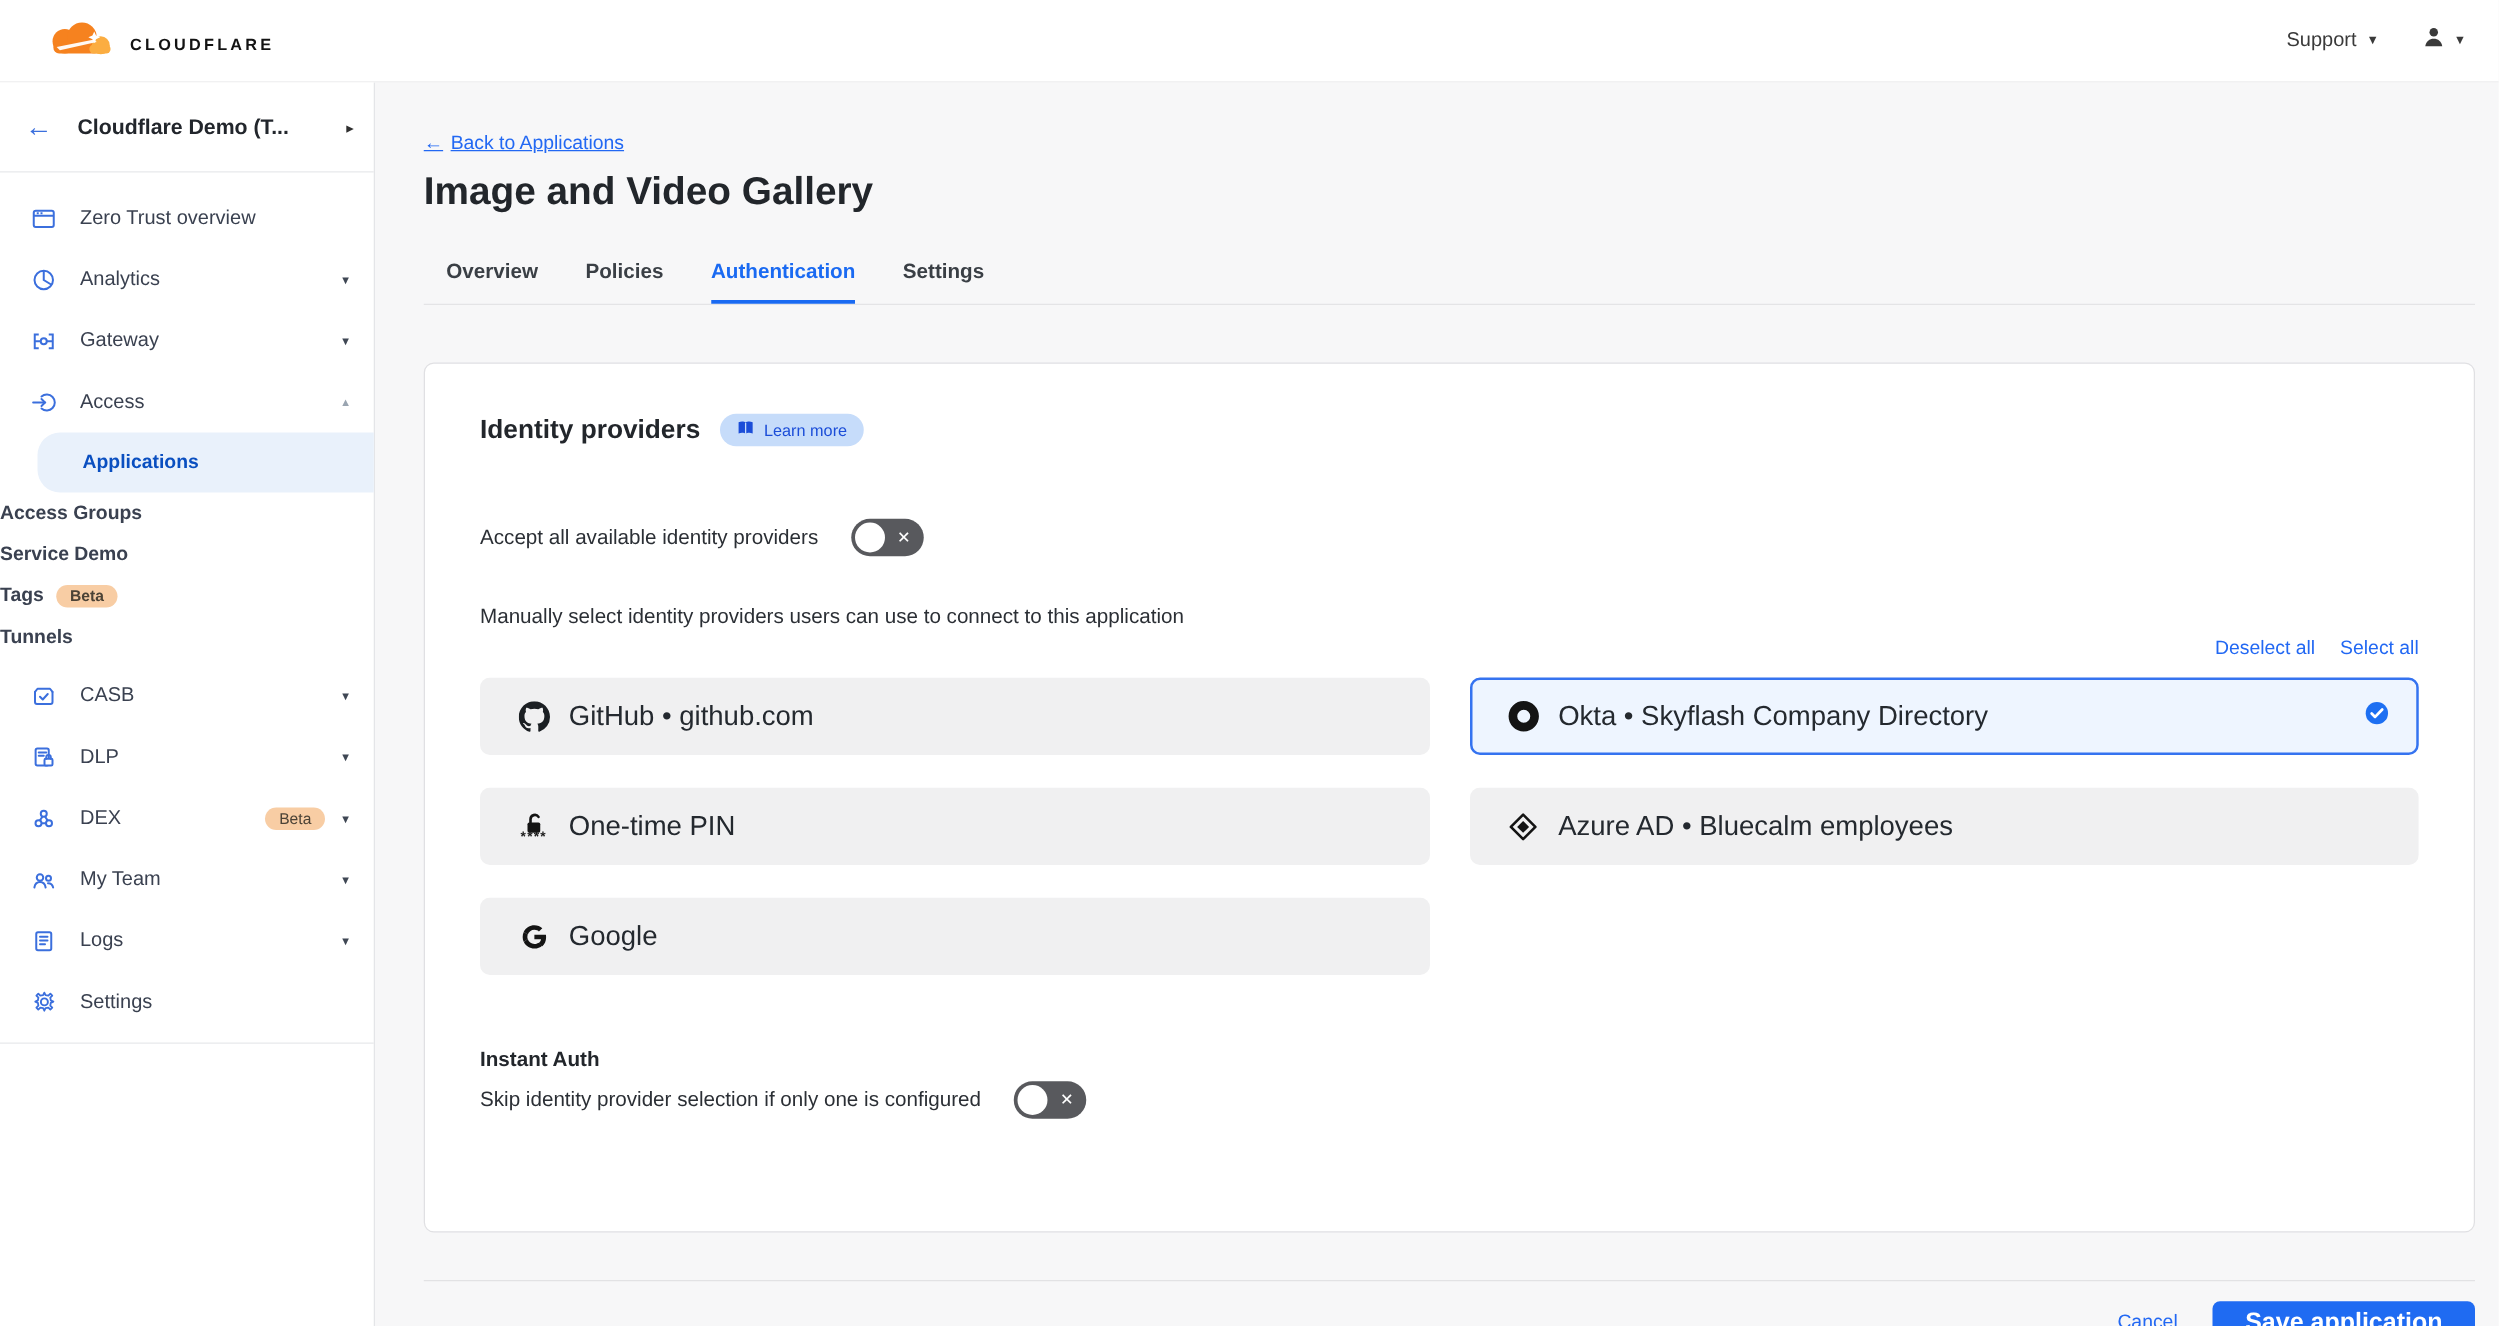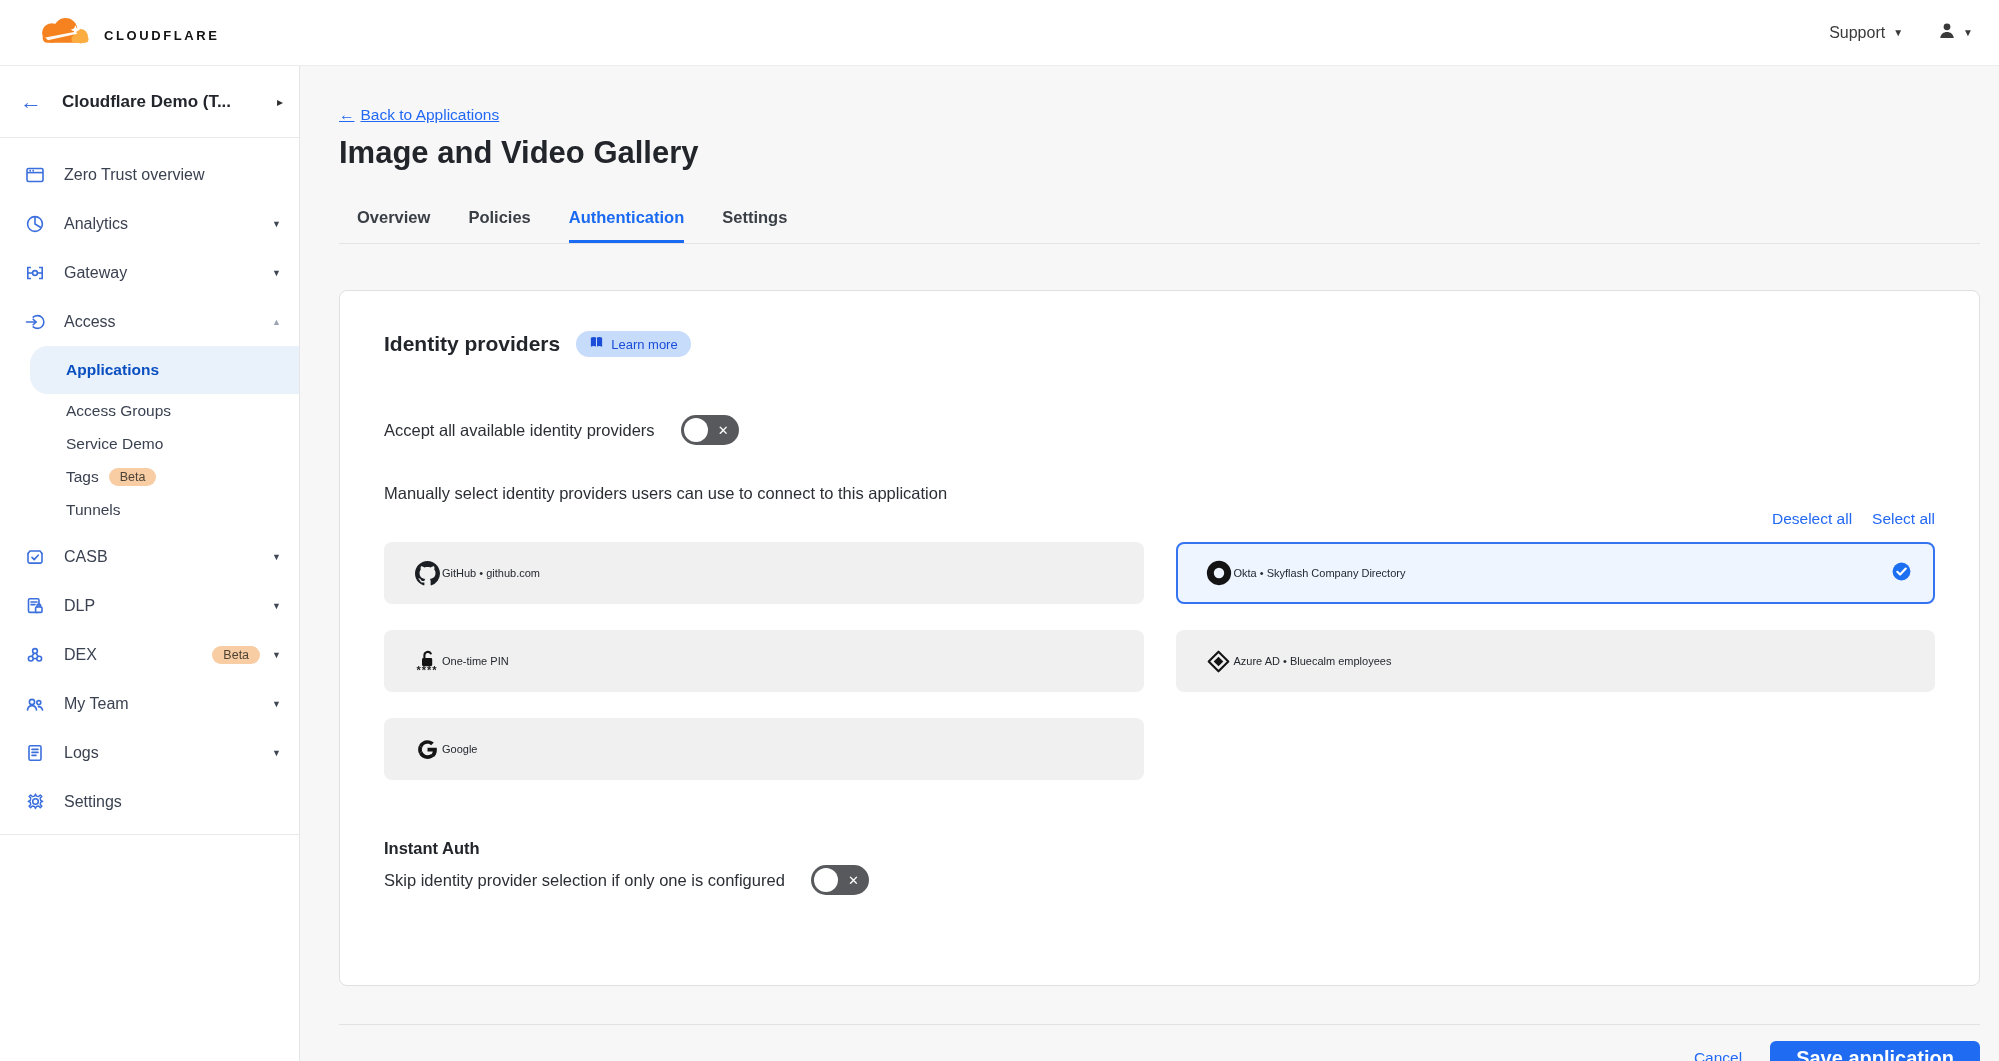--- a/index.html
+++ b/index.html
@@ -24,21 +24,21 @@
   .side-head { height:72px; display:flex; align-items:center; padding:0 16px 0 20px; border-bottom:1px solid #e8e9eb; }
   .back-arrow { color:#3b6fdd; font-size:22px; cursor:pointer; line-height:1; }
   .acct-name { flex:1; margin-left:20px; font-size:17px; font-weight:700; color:#22262c; white-space:nowrap; overflow:hidden; }
   .acct-caret { font-size:12px; color:#2f2f2f; cursor:pointer; }
   .nav { padding-top:12px; }
   .nav-item { height:49px; display:flex; align-items:center; padding:0 18px 0 24px; cursor:pointer; }
   .nav-icon { width:22px; height:22px; display:flex; align-items:center; justify-content:center; color:#3b6fdd; }
   .nav-label { flex:1; margin-left:18px; font-size:16px; color:#3a4150; }
   .nav-caret { font-size:9px; color:#3f4754; }
   .nav-caret.up { color:#9aa5b1; }
-  .nav-child { height:33px; display:flex; align-items:center; padding-left:66px; font-size:15.5px; color:#3a4150; cursor:pointer; }
+  .nav-child { height:33px; display:flex; align-items:center; font-size:15.5px; color:#3a4150; cursor:pointer;font-weight:bold; }
   .nav-child.active { height:48px; background:#e9f1fb; border-radius:18px 0 0 18px; margin-left:30px; padding-left:36px;
                       font-weight:700; color:#0a4fc0; }
   .beta-badge { margin-left:10px; background:#f8cda4; color:#4c4336; font-size:12.5px; padding:2px 11px; border-radius:999px; }
   .group-gap { margin-top:6px; }
   .side-divider { border-top:1px solid #e8e9eb; margin-top:8px; }
 
   
   .main { flex:1; padding:0 19px 0 39px; }
   .back-link { margin-top:40px; display:inline-flex; align-items:center; gap:6px; color:#2268f3; font-size:15.5px;
                text-decoration:underline; cursor:pointer; }
@@ -65,21 +65,21 @@
   .manual-label { margin-top:39px; font-size:16.5px; color:#2b2f35; }
   .select-links { margin-top:7px; display:flex; justify-content:flex-end; gap:20px; font-size:15.5px; }
   .select-links span { color:#2268f3; cursor:pointer; }
 
   .providers { margin-top:14px; display:grid; grid-template-columns:1fr 1fr; column-gap:32px; row-gap:26px; }
   .provider { height:62px; border-radius:8px; background:#f0f0f1; border:2px solid transparent; display:flex; align-items:center;
               padding:0 22px 0 26px; cursor:pointer; }
   .provider.selected { background:#eef5ff; border-color:#3573f0; }
   .p-icon { width:30px; display:flex; flex-direction:column; align-items:center; justify-content:center; color:#1a1a1a; }
   .p-stars { font-size:11px; font-weight:700; letter-spacing:1px; line-height:5px; color:#1a1a1a; }
-  .p-name { flex:1; margin-left:0; font-size:11px; color:#24292f; }
+  .p-name { flex:1; margin-left:13px; font-size:22px; color:#24292f; }
 
   .instant-head { margin-top:59px; font-size:16.5px; font-weight:700; color:#22262b; }
   .row-skip { margin-top:7px; }
 
   .footer-divider { margin-top:38px; border-top:1px solid #e2e2e4; }
   .footer { margin-top:16px; display:flex; align-items:center; justify-content:flex-end; gap:28px; }
   .cancel-link { color:#2268f3; font-size:15.5px; cursor:pointer;margin-left:12px; }
   .save-btn { background:#1f6bf2; color:#fff; border:none; border-radius:6px; height:34px; padding:0 26px;
               font-size:20px; font-weight:700; font-family:inherit; cursor:pointer; }
 </style>

